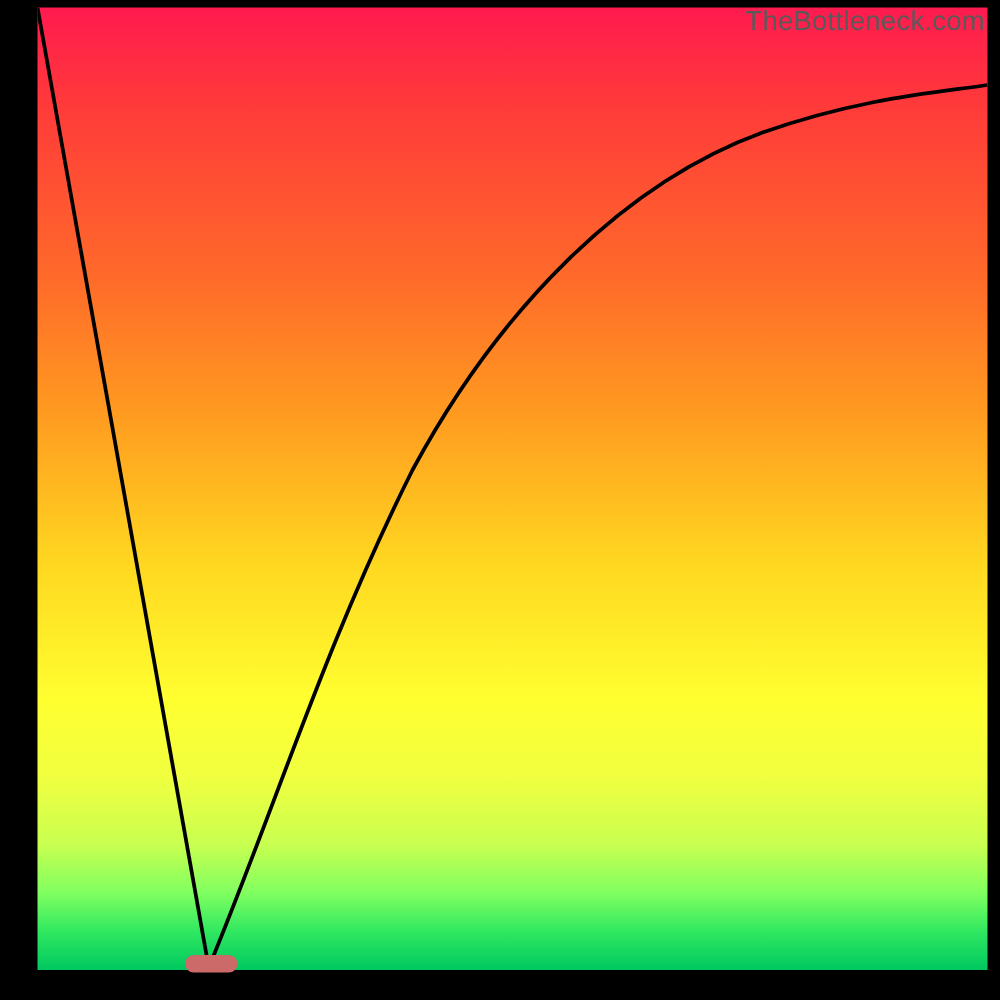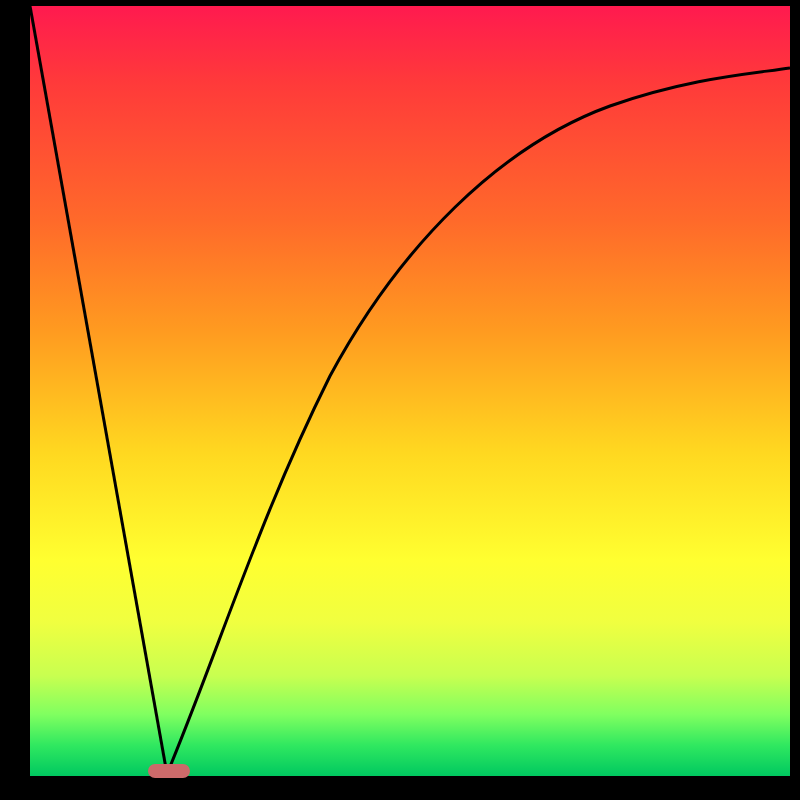--- a/index.html
+++ b/index.html
@@ -74,13 +74,14 @@
 
       <path d="M 137 768
                C 190 640, 230 510, 300 370
                C 370 240, 470 140, 580 100
                C 660 72, 720 68, 760 62" stroke="#000" stroke-width="3" fill="none"></path>
     </svg>
 
     <div class="datum" style="left:118px; bottom:-2px; width:42px; height:14px;"></div>
   </div>
 
+  <div class="watermark">TheBottleneck.com</div>
 </div>
 
 </body></html>

